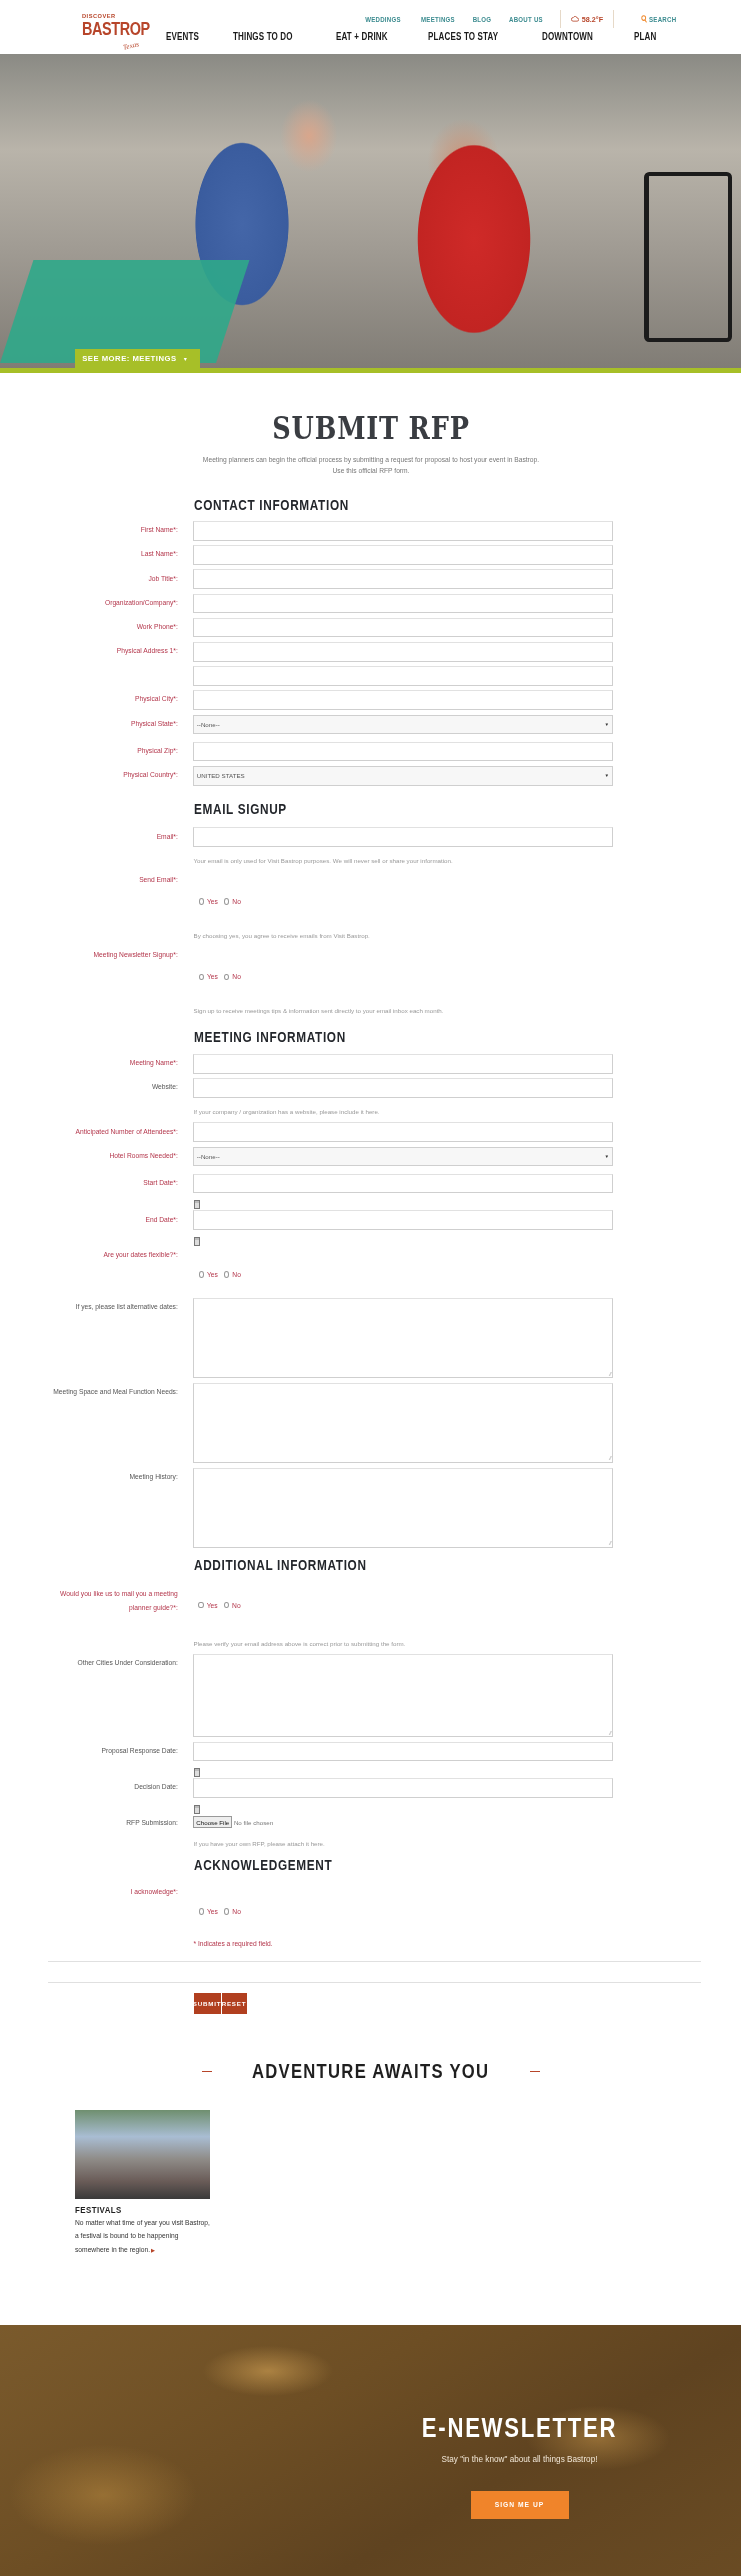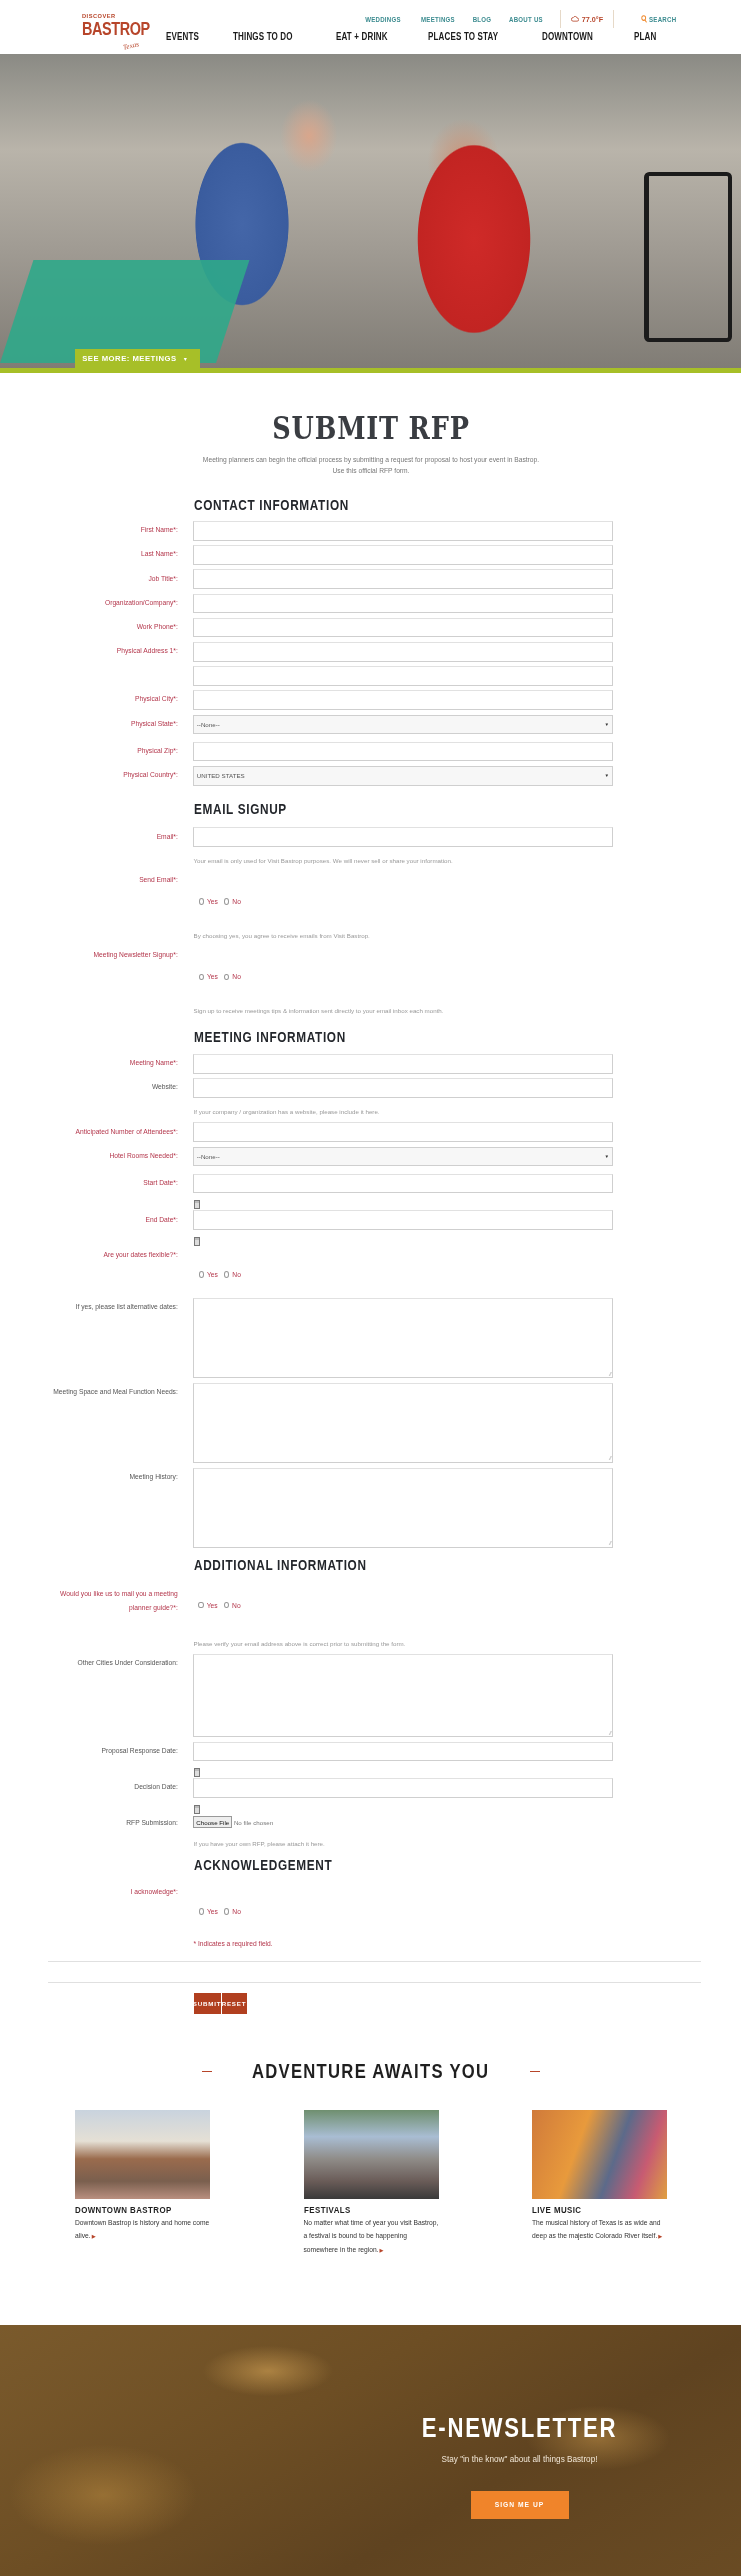--- a/index.html
+++ b/index.html
@@ -99,21 +99,21 @@
   <nav class="util-nav">
     <a>WEDDINGS</a>
     <a>MEETINGS</a>
     <a>BLOG</a>
     <a>ABOUT US</a>
     <span class="util-sep"></span>
     <span class="weather">
       <svg width="8.2" height="7.2" viewBox="0 0 16 14">
           <path d="M4 12h8a3 3 0 0 0 0-6 4 4 0 0 0-7.5-1A3.5 3.5 0 0 0 4 12z" fill="none" stroke="#b7452a" stroke-width="1.6"></path>
         </svg>
-      <span>77.0°F</span>
+      <span>58.2°F</span>
     </span>
     <span class="util-sep" style="margin-left:10.3px"></span>
     <a class="search-link">
       <svg width="7.2" height="8.2" viewBox="0 0 14 16">
           <circle cx="6" cy="6" r="4.5" fill="none" stroke="#f0882a" stroke-width="2"></circle>
           <line x1="9" y1="10" x2="12.5" y2="14.5" stroke="#f0882a" stroke-width="2"></line>
         </svg>
       <span>SEARCH</span>
     </a>
   </nav>
@@ -411,33 +411,23 @@
   </div>
 </div>
 
 <div class="adv-title">
   <span class="dash"></span>
   <h2>ADVENTURE AWAITS YOU</h2>
   <span class="dash"></span>
 </div>
 <div class="cards">
   <a class="card">
-    <div class="img" style="background:linear-gradient(180deg,#c9d3de 0%,#e5e0d5 35%,#9a6b4d 55%,#7a5f4e 80%,#b98f7f 100%)"></div>
-    <h3>DOWNTOWN BASTROP</h3>
-    <p><span>Downtown Bastrop is history and home come alive.</span><span class="arrow">▶</span></p>
-  </a>
-  <a class="card">
     <div class="img" style="background:linear-gradient(180deg,#6f8f6f 0%,#a9bdd3 30%,#8f8c88 55%,#6a5c58 80%,#3a3a3a 100%)"></div>
     <h3>FESTIVALS</h3>
     <p><span>No matter what time of year you visit Bastrop, a festival is bound to be happening somewhere in the region.</span><span class="arrow">▶</span></p>
-  </a>
-  <a class="card">
-    <div class="img" style="background:linear-gradient(110deg,#d07a3a 0%,#e89a3c 35%,#5c6a8a 60%,#c75b72 80%,#e0a040 100%)"></div>
-    <h3>LIVE MUSIC</h3>
-    <p><span>The musical history of Texas is as wide and deep as the majestic Colorado River itself.</span><span class="arrow">▶</span></p>
   </a>
 </div>
 
 <section class="promo">
   <div class="promo-col" style="left:396px">
     <h2>E-NEWSLETTER</h2>
     <p>Stay "in the know" about all things Bastrop!</p>
     <a class="promo-btn" style="width:98px">SIGN ME UP</a>
   </div>
 </section>

